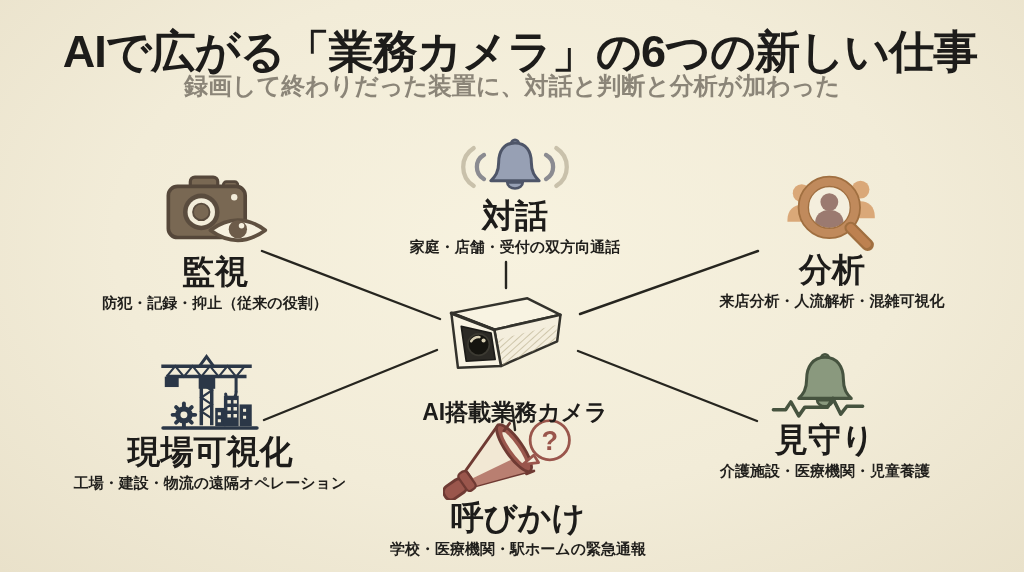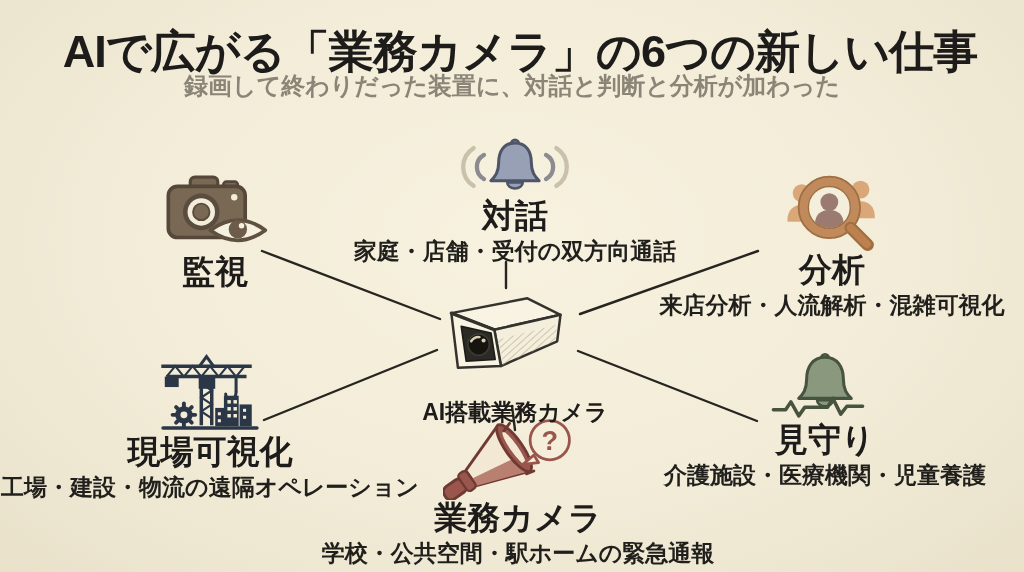--- a/index.html
+++ b/index.html
@@ -16,21 +16,21 @@
     position:absolute;top:70px;left:0;width:100%;text-align:center;
     font-size:24px;font-weight:700;color:#8b8578;white-space:nowrap;
   }
   #connectors{position:absolute;left:0;top:0;width:1024px;height:572px;}
   #connectors line{stroke:#26251f;stroke-width:2.4;stroke-linecap:round;}
   .node{
     position:absolute;display:flex;flex-direction:column;align-items:center;text-align:center;
   }
   .n-icon{display:flex;align-items:flex-end;justify-content:center;}
   .n-title{font-size:33px;font-weight:900;color:#1d1c1a;line-height:1.08;white-space:nowrap;}
-  .n-desc{font-size:23px;font-weight:700;color:#201f1c;line-height:1.2;margin-top:4px;white-space:nowrap;}
+  .n-desc{font-size:15px;font-weight:700;color:#201f1c;line-height:1.2;margin-top:4px;white-space:nowrap;}
   .center-cam{
     position:absolute;left:425px;top:290px;width:180px;
     display:flex;flex-direction:column;align-items:center;text-align:center;
   }
   .cam-label{font-size:23px;font-weight:900;color:#1d1c1a;margin-top:17px;white-space:nowrap;}
 </style>
 </head>
 <body>
 
 <div id="canvas">
@@ -56,20 +56,21 @@
         <circle cx="82" cy="32" r="3.5" fill="#f3edda"></circle>
         <circle cx="46" cy="48" r="20" fill="#5a4c3e"></circle>
         <circle cx="46" cy="48" r="15" fill="#f3edda"></circle>
         <circle cx="46" cy="48" r="9" fill="#796853" stroke="#5a4c3e" stroke-width="2"></circle>
         <path d="M56 68 Q86 46 116 68 Q86 90 56 68 Z" fill="#f6f0de" stroke="#5f5040" stroke-width="4" stroke-linejoin="round"></path>
         <circle cx="86" cy="67" r="10" fill="#6d5c4a"></circle>
         <circle cx="90" cy="63" r="3" fill="#f6f0de"></circle>
       </svg>
     </div>
     <div class="n-title">監視</div>
+    <div class="n-desc">防犯・記録・抑止（従来の役割）</div>
   </div>
 
   <div class="node" style="left:335px;top:142px;width:360px;align-items:center;">
     <div class="n-icon" style="height:56px;">
       <svg width="122" height="62" viewBox="0 0 140 72">
         <path d="M22 14 A26 26 0 0 0 22 58" fill="none" stroke="#c9c1ab" stroke-width="5" stroke-linecap="round"></path>
         <path d="M34 22 A16 16 0 0 0 34 50" fill="none" stroke="#8b8b91" stroke-width="5" stroke-linecap="round"></path>
         <path d="M118 14 A26 26 0 0 1 118 58" fill="none" stroke="#c9c1ab" stroke-width="5" stroke-linecap="round"></path>
         <path d="M106 22 A16 16 0 0 1 106 50" fill="none" stroke="#8b8b91" stroke-width="5" stroke-linecap="round"></path>
         <circle cx="70" cy="9" r="4.5" fill="#97a0b4" stroke="#4e5568" stroke-width="3"></circle>
@@ -169,22 +170,22 @@
           <ellipse cx="62" cy="0" rx="4" ry="21" fill="#f2e8d4"></ellipse>
           <rect x="-5" y="-11" width="11" height="22" rx="4" fill="#9a564c" stroke="#6f3a33" stroke-width="2.5"></rect>
         </g>
         <line x1="64" y1="18" x2="70" y2="10" stroke="#6f3a33" stroke-width="3" stroke-linecap="round"></line>
         <line x1="88" y1="64" x2="96" y2="61" stroke="#6f3a33" stroke-width="3" stroke-linecap="round"></line>
         <path d="M96 44 l-12 10 l17 -2 z" fill="#f4eedb" stroke="#9a564c" stroke-width="3" stroke-linejoin="round"></path>
         <circle cx="113" cy="28" r="21" fill="#f4eedb" stroke="#9a564c" stroke-width="3"></circle>
         <text x="113" y="38" font-size="29" font-weight="bold" fill="#9a564c" text-anchor="middle">?</text>
       </svg>
     </div>
-    <div class="n-title">業務カメラ</div>
-    <div class="n-desc">学校・公共空間・駅ホームの緊急通報</div>
+    <div class="n-title">呼びかけ</div>
+    <div class="n-desc">学校・医療機関・駅ホームの緊急通報</div>
   </div>
 
   <div class="node" style="left:645px;top:348px;width:360px;align-items:center;">
     <div class="n-icon" style="height:74px;">
       <svg width="114" height="70" viewBox="0 0 130 80">
         <circle cx="65" cy="7" r="4.5" fill="#8a997e" stroke="#46533f" stroke-width="3"></circle>
         <path d="M65 6 c-14 0 -21 11 -21 25 c0 12 -4 17 -9 22 h60 c-5 -5 -9 -10 -9 -22 c0 -14 -7 -25 -21 -25 z" fill="#8a997e" stroke="#46533f" stroke-width="3.5" stroke-linejoin="round"></path>
         <path d="M56 55 a9 7 0 0 0 18 0 z" fill="#8a997e" stroke="#46533f" stroke-width="3"></path>
         <path d="M6 66 h14 l6 -9 l9 16 l7 -10 h26 l6 -10 l9 18 l7 -9 h18" fill="none" stroke="#46533f" stroke-width="4" stroke-linejoin="round" stroke-linecap="round"></path>
       </svg>

